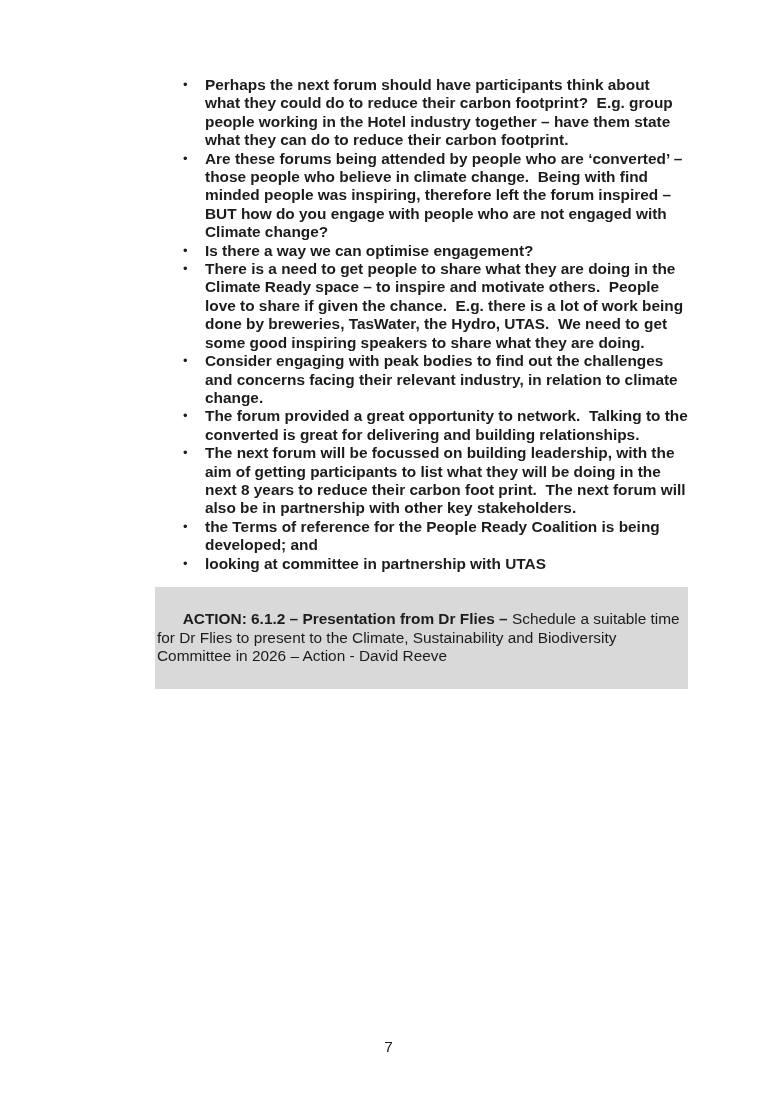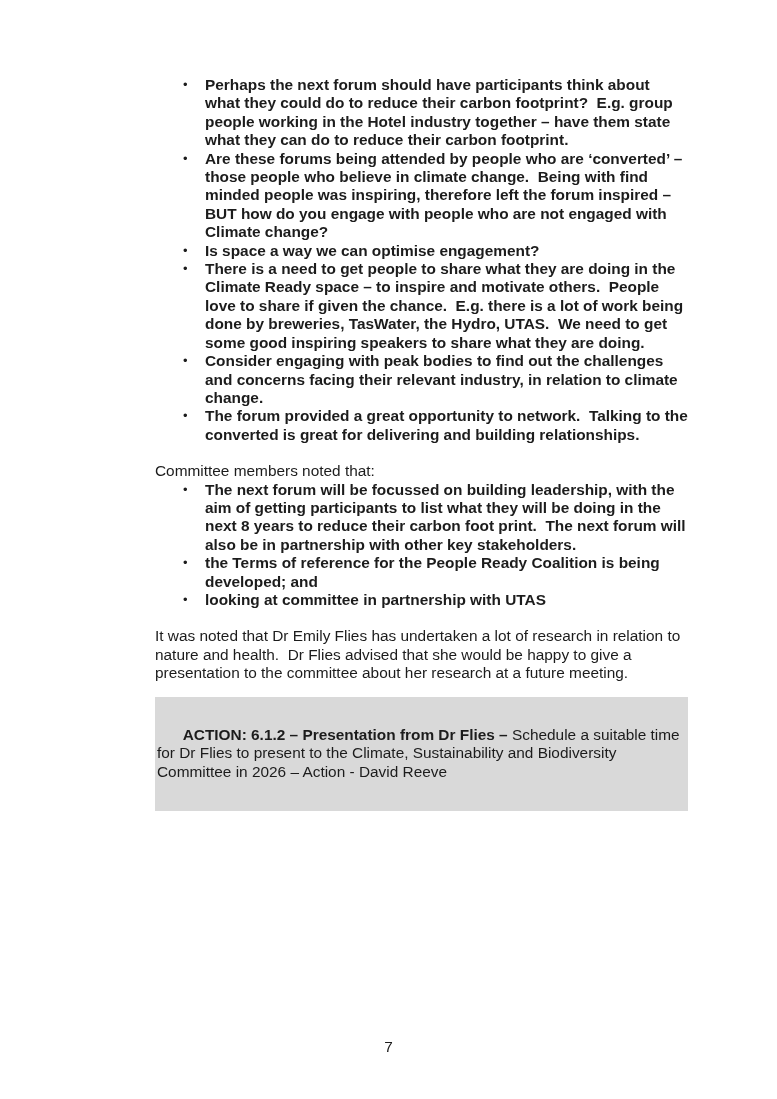--- a/index.html
+++ b/index.html
@@ -45,21 +45,21 @@
   }
   .para {
     margin: 18px 0 0 0;
     white-space: pre-wrap;
   }
   .list-after-para {
     margin-top: 0;
   }
   .action-box {
     margin-top: 14px;
-    padding: 11px 2px;
+    padding: 5px 2px;
     white-space: pre-wrap;
   }
   .action-bold {
     font-weight: bold;
   }
   .page-number {
     position: absolute;
     left: 0;
     right: 0;
     bottom: 43px;
@@ -81,60 +81,58 @@
           <span class="li-text">Perhaps the next forum should have participants think about what they could do to reduce their carbon footprint?  E.g. group people working in the Hotel industry together – have them state what they can do to reduce their carbon footprint.</span>
         </li>
 
         <li>
           <span class="bullet-marker">•</span>
           <span class="li-text">Are these forums being attended by people who are ‘converted’ – those people who believe in climate change.  Being with find minded people was inspiring, therefore left the forum inspired – BUT how do you engage with people who are not engaged with Climate change?</span>
         </li>
 
         <li>
           <span class="bullet-marker">•</span>
-          <span class="li-text">Is space a way we can optimise engagement?</span>
+          <span class="li-text">Is there a way we can optimise engagement?</span>
         </li>
 
         <li>
           <span class="bullet-marker">•</span>
           <span class="li-text">There is a need to get people to share what they are doing in the Climate Ready space – to inspire and motivate others.  People love to share if given the chance.  E.g. there is a lot of work being done by breweries, TasWater, the Hydro, UTAS.  We need to get some good inspiring speakers to share what they are doing.</span>
         </li>
 
         <li>
           <span class="bullet-marker">•</span>
           <span class="li-text">Consider engaging with peak bodies to find out the challenges and concerns facing their relevant industry, in relation to climate change.</span>
         </li>
 
         <li>
           <span class="bullet-marker">•</span>
           <span class="li-text">The forum provided a great opportunity to network.  Talking to the converted is great for delivering and building relationships.</span>
         </li>
       </ul>
 
-    <p class="para">Committee members noted that:</p>
 
     <ul class="bullet-list list-after-para">
 
         <li>
           <span class="bullet-marker">•</span>
           <span class="li-text">The next forum will be focussed on building leadership, with the aim of getting participants to list what they will be doing in the next 8 years to reduce their carbon foot print.  The next forum will also be in partnership with other key stakeholders.</span>
         </li>
 
         <li>
           <span class="bullet-marker">•</span>
           <span class="li-text">the Terms of reference for the People Ready Coalition is being developed; and</span>
         </li>
 
         <li>
           <span class="bullet-marker">•</span>
           <span class="li-text">looking at committee in partnership with UTAS</span>
         </li>
       </ul>
 
-    <p class="para">It was noted that Dr Emily Flies has undertaken a lot of research in relation to nature and health.  Dr Flies advised that she would be happy to give a presentation to the committee about her research at a future meeting.</p>
 
     <div class="action-box" style="background: rgb(217, 217, 217);">
       <span class="action-bold">ACTION: 6.1.2 – Presentation from Dr Flies – </span><span>Schedule a suitable time for Dr Flies to present to the Climate, Sustainability and Biodiversity Committee in 2026 – Action - David Reeve</span>
     </div>
 
   </div>
 
   <div class="page-number">7</div>
 </div>
 

